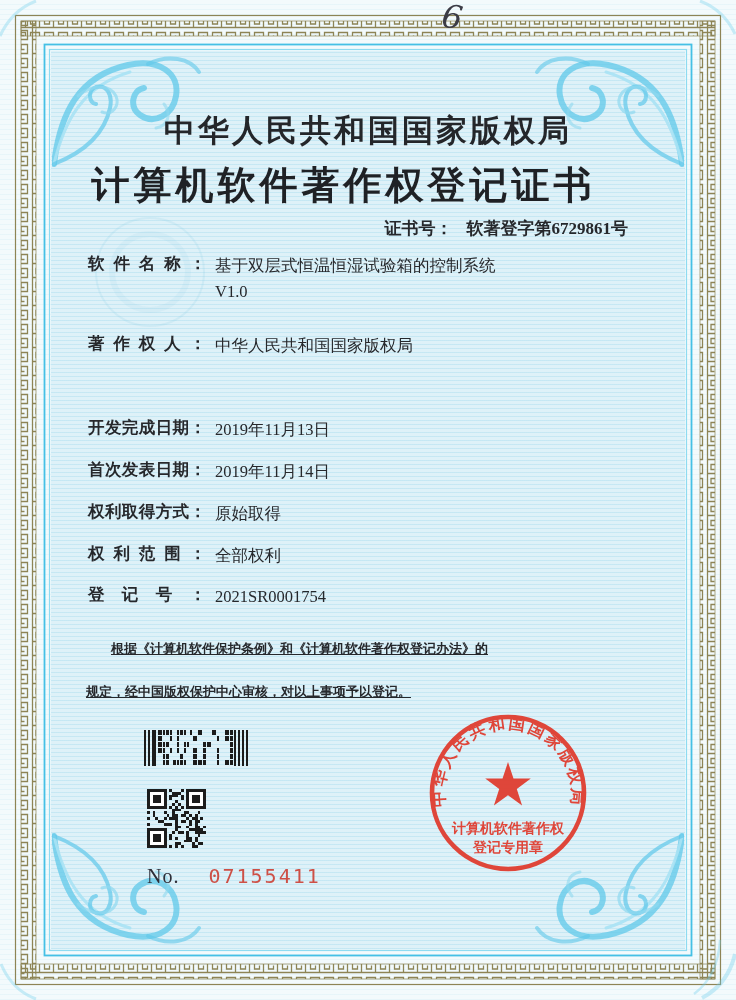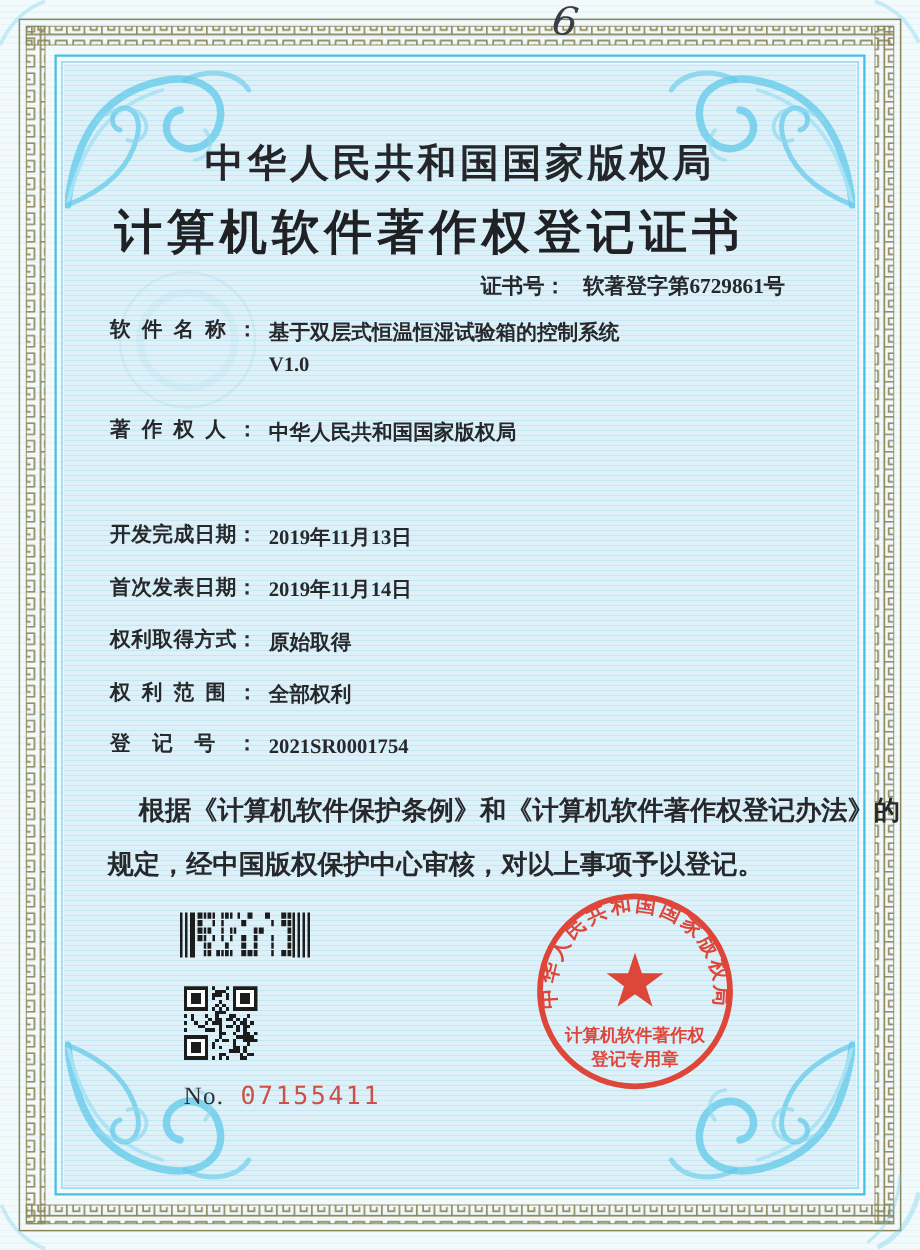--- a/index.html
+++ b/index.html
@@ -29,30 +29,30 @@
     position:absolute;left:0;top:160px;width:687px;
     text-align:center;font-size:38px;font-weight:700;letter-spacing:4px;color:#1f2125;
     z-index:3;
   }
   .certno{
     position:absolute;right:108px;top:217px;font-size:17px;font-weight:700;z-index:3;white-space:nowrap;
   }
   .certno .gap{display:inline-block;width:14px;}
   .row{position:absolute;left:88px;display:flex;align-items:flex-start;z-index:3;font-size:16.5px;}
   .row .lab{width:118px;display:flex;justify-content:space-between;font-weight:700;white-space:nowrap;}
-  .row .valcol{margin-left:9px;font-weight:700;}
+  .row .valcol{margin-left:9px;font-weight:400;}
   .row .val{white-space:nowrap;display:block;line-height:26px;}
   .statement{
-    position:absolute;left:86px;top:627px;z-index:3;font-size:21px;font-weight:600;line-height:43px;
+    position:absolute;left:86px;top:627px;z-index:3;font-size:13px;font-weight:600;line-height:43px;text-decoration:underline;
   }
   .statement .l1{display:block;padding-left:25px;white-space:nowrap;}
   .statement .l2{display:block;white-space:nowrap;}
   .no-line{position:absolute;left:119px;top:864px;z-index:3;font-size:20px;}
   .no-line .no-lab{font-weight:400;color:#2e2e38;letter-spacing:1px;margin-left:28px;}
-  .no-line .serial{font-family:"DejaVu Sans Mono",monospace;color:#cd5046;letter-spacing:2px;margin-left:8px;}
+  .no-line .serial{font-family:"DejaVu Sans Mono",monospace;color:#cd5046;letter-spacing:2px;margin-left:24px;}
   .date{position:absolute;left:441px;top:859px;z-index:5;font-size:21px;font-weight:700;color:#1e2023;white-space:nowrap;}
   .seal{position:absolute;left:408px;top:693px;z-index:4;opacity:.93;}
   .barcode{position:absolute;left:143px;top:729px;z-index:3;}
   .qr{position:absolute;left:147px;top:789px;z-index:3;}
   .sixmark{
     position:absolute;left:442px;top:-2px;z-index:6;
     font-size:32px;font-style:italic;color:#3c3c46;transform:rotate(9deg);
     font-family:"DejaVu Serif",serif;
   }
 </style>

